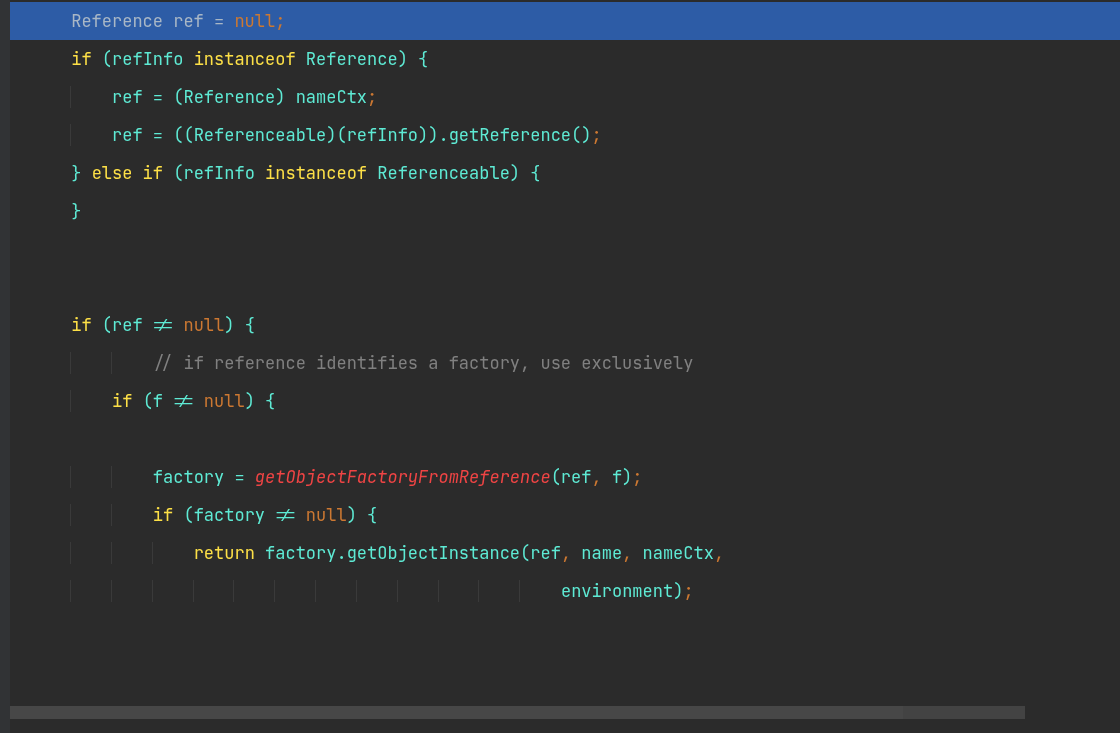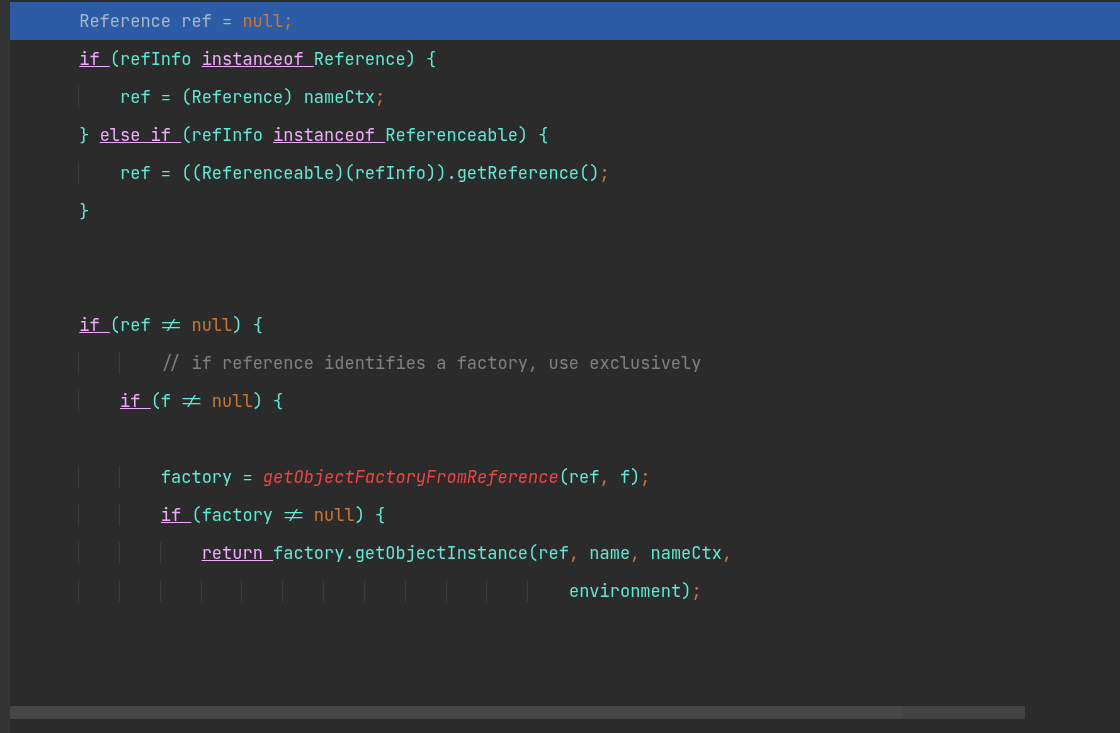--- a/index.html
+++ b/index.html
@@ -33,27 +33,27 @@
       width: 10px;
       background: #313335;
     }
     .code-area {
       padding-left: 10px;
       position: relative;
     }
     .line {
       white-space: pre;
       position: relative;
-      padding-left: 8px;
+      padding-left: 0;
     }
     .line.highlighted {
       background: #214283;
       background: linear-gradient(to bottom, #2d5ca6 0%, #2d5ca6 100%);
     }
-    .kw { color: #f0abfc; text-decoration: underline; }
+    .kw { color: #fde047; }
     .type { color: #a9b7c6; }
     .ident { color: #5eead4; }
     .nullkw { color: #cc7832; }
     .semi { color: #cc7832; }
     .comment { color: #808080; }
     .italic-call { color: #ef4444; font-style: italic; }
     .hscrollbar {
       position: absolute;
       bottom: 14px;
       left: 10px;
@@ -73,22 +73,22 @@
   </style>
 </head>
 <body>
 
 <div class="editor">
   <div class="gutter"></div>
   <div class="code-area" id="code-area">
       <div class="line highlighted"><span>  </span><span><span>    </span></span><span class="type">Reference ref = </span><span class="nullkw">null</span><span class="semi">;</span></div>
       <div class="line"><span>  </span><span><span>    </span></span><span class="kw">if </span><span class="ident">(refInfo </span><span class="kw">instanceof </span><span class="ident">Reference) {</span></div>
       <div class="line"><span>  </span><span><span>    </span><span style="border-left:1px solid #3a3a3a;margin-left:-1px;">    </span></span><span class="ident">ref = (Reference) nameCtx</span><span class="semi">;</span></div>
+      <div class="line"><span>  </span><span><span>    </span><span style="border-left:1px solid #3a3a3a;margin-left:-1px;">    </span></span><span class="ident">ref = ((Referenceable)(refInfo)).getReference()</span><span class="semi">;</span></div>
       <div class="line"><span>  </span><span><span>    </span></span><span class="ident">} </span><span class="kw">else if </span><span class="ident">(refInfo </span><span class="kw">instanceof </span><span class="ident">Referenceable) {</span></div>
-      <div class="line"><span>  </span><span><span>    </span><span style="border-left:1px solid #3a3a3a;margin-left:-1px;">    </span></span><span class="ident">ref = ((Referenceable)(refInfo)).getReference()</span><span class="semi">;</span></div>
       <div class="line"><span>  </span><span><span>    </span></span><span class="ident">}</span></div>
       <div class="line"><span>  </span><span></span><span class="ident"></span></div>
       <div class="line"><span>  </span><span></span><span class="ident"></span></div>
       <div class="line"><span>  </span><span><span>    </span></span><span class="kw">if </span><span class="ident">(ref != </span><span class="nullkw">null</span><span class="ident">) {</span></div>
       <div class="line"><span>  </span><span><span>    </span><span style="border-left:1px solid #3a3a3a;margin-left:-1px;">    </span><span style="border-left:1px solid #3a3a3a;margin-left:-1px;">    </span></span><span class="comment">// if reference identifies a factory, use exclusively</span></div>
       <div class="line"><span>  </span><span><span>    </span><span style="border-left:1px solid #3a3a3a;margin-left:-1px;">    </span></span><span class="kw">if </span><span class="ident">(f != </span><span class="nullkw">null</span><span class="ident">) {</span></div>
       <div class="line"><span>  </span><span></span><span class="ident"></span></div>
       <div class="line"><span>  </span><span><span>    </span><span style="border-left:1px solid #3a3a3a;margin-left:-1px;">    </span><span style="border-left:1px solid #3a3a3a;margin-left:-1px;">    </span></span><span class="ident">factory = </span><span class="italic-call">getObjectFactoryFromReference</span><span class="ident">(ref</span><span class="semi">, </span><span class="ident">f)</span><span class="semi">;</span></div>
       <div class="line"><span>  </span><span><span>    </span><span style="border-left:1px solid #3a3a3a;margin-left:-1px;">    </span><span style="border-left:1px solid #3a3a3a;margin-left:-1px;">    </span></span><span class="kw">if </span><span class="ident">(factory != </span><span class="nullkw">null</span><span class="ident">) {</span></div>
       <div class="line"><span>  </span><span><span>    </span><span style="border-left:1px solid #3a3a3a;margin-left:-1px;">    </span><span style="border-left:1px solid #3a3a3a;margin-left:-1px;">    </span><span style="border-left:1px solid #3a3a3a;margin-left:-1px;">    </span></span><span class="kw">return </span><span class="ident">factory.getObjectInstance(ref</span><span class="semi">, </span><span class="ident">name</span><span class="semi">, </span><span class="ident">nameCtx</span><span class="semi">,</span></div>

